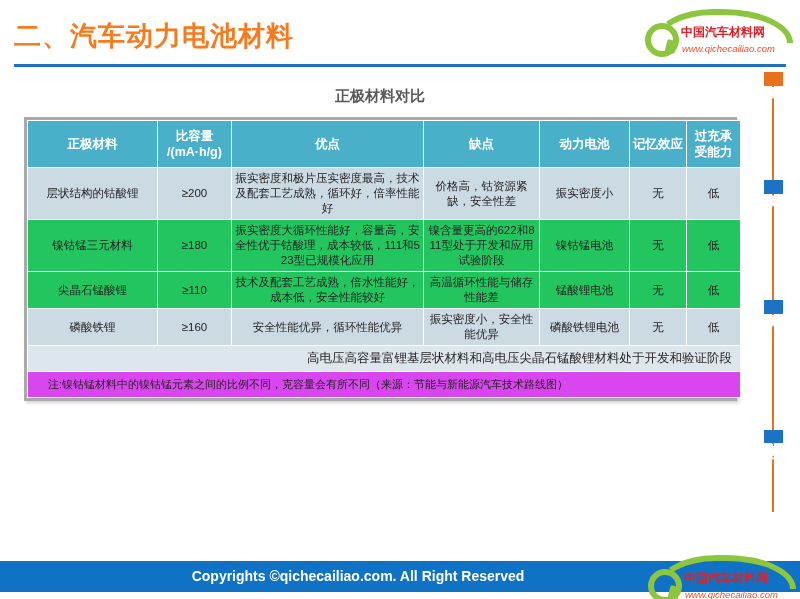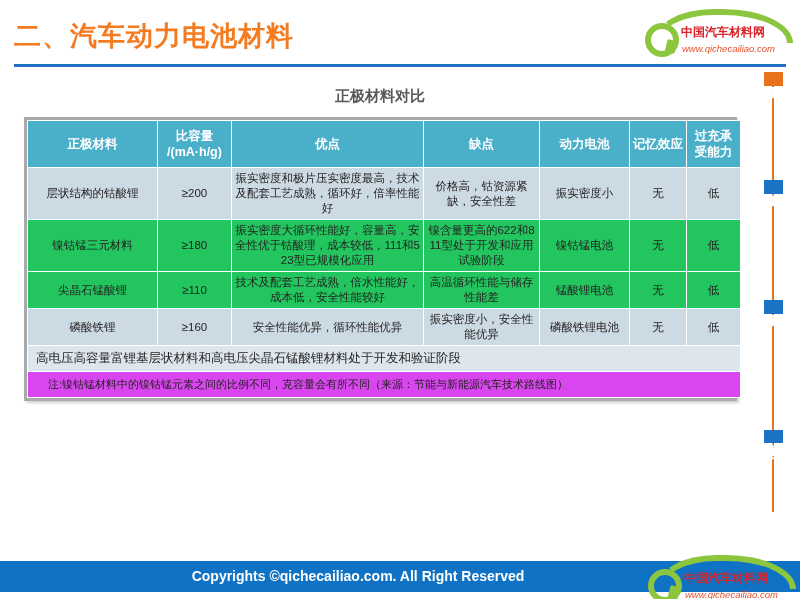--- a/index.html
+++ b/index.html
@@ -127,21 +127,21 @@
     color: #ffffff;
     font-weight: bold;
     font-size: 12.5px;
     height: 47px;
     line-height: 16px;
     border-color: #ffffff;
   }
   tr.band-a td { background: #CBDAE3; }
   tr.band-b td { background: #22c55e; }
   td.opt { line-height: 16px; }
-  tr.note-a td { background: #DCE6EC; text-align: left; font-size: 12.5px; padding: 5px 8px; color:#231F20; }
+  tr.note-a td { background: #DCE6EC; text-align: right; font-size: 12.5px; padding: 5px 8px; color:#231F20; }
   tr.note-b td { background: #d946ef; text-align: left; font-size: 11px; padding: 5px 20px; color:#231F20; }
 
   
   col.c0 { width: 130px; }
   col.c1 { width: 74px; }
   col.c2 { width: 192px; }
   col.c3 { width: 116px; }
   col.c4 { width: 90px; }
   col.c5 { width: 57px; }
   col.c6 { width: 54px; }

